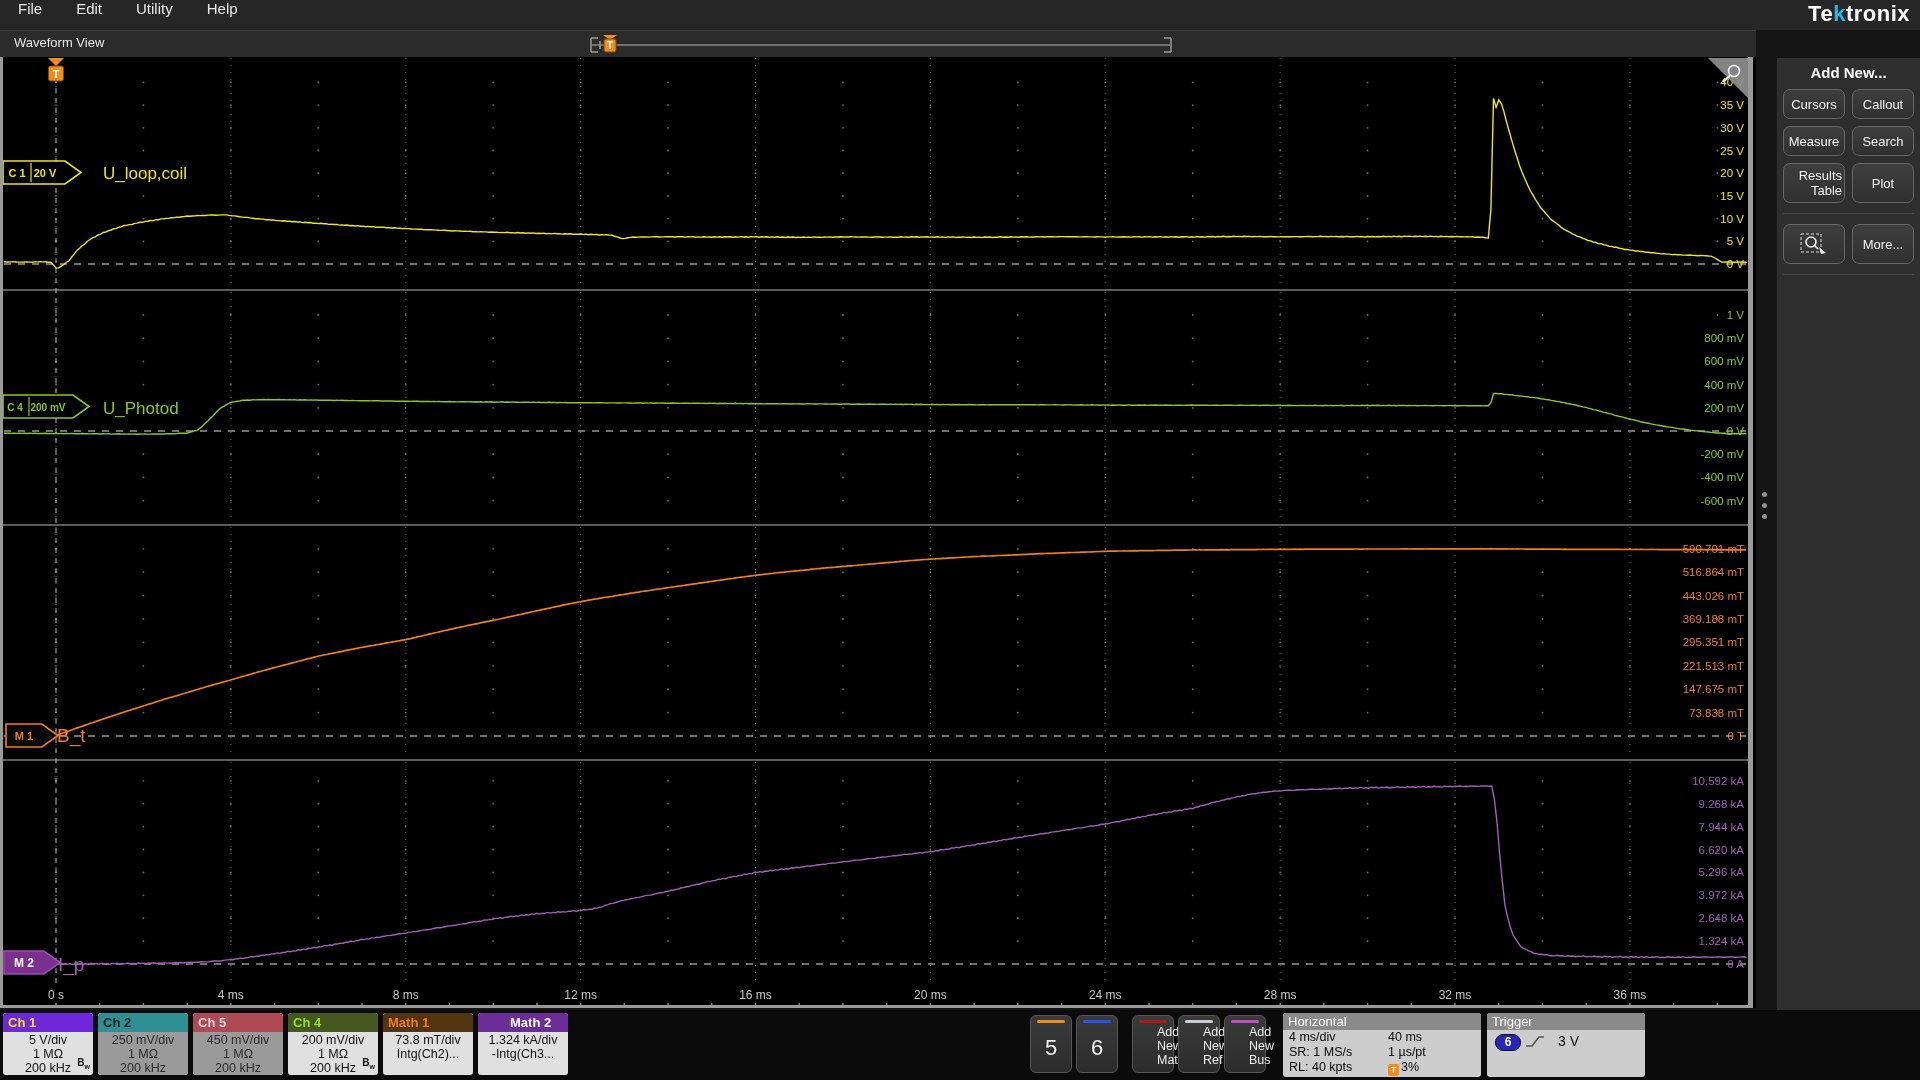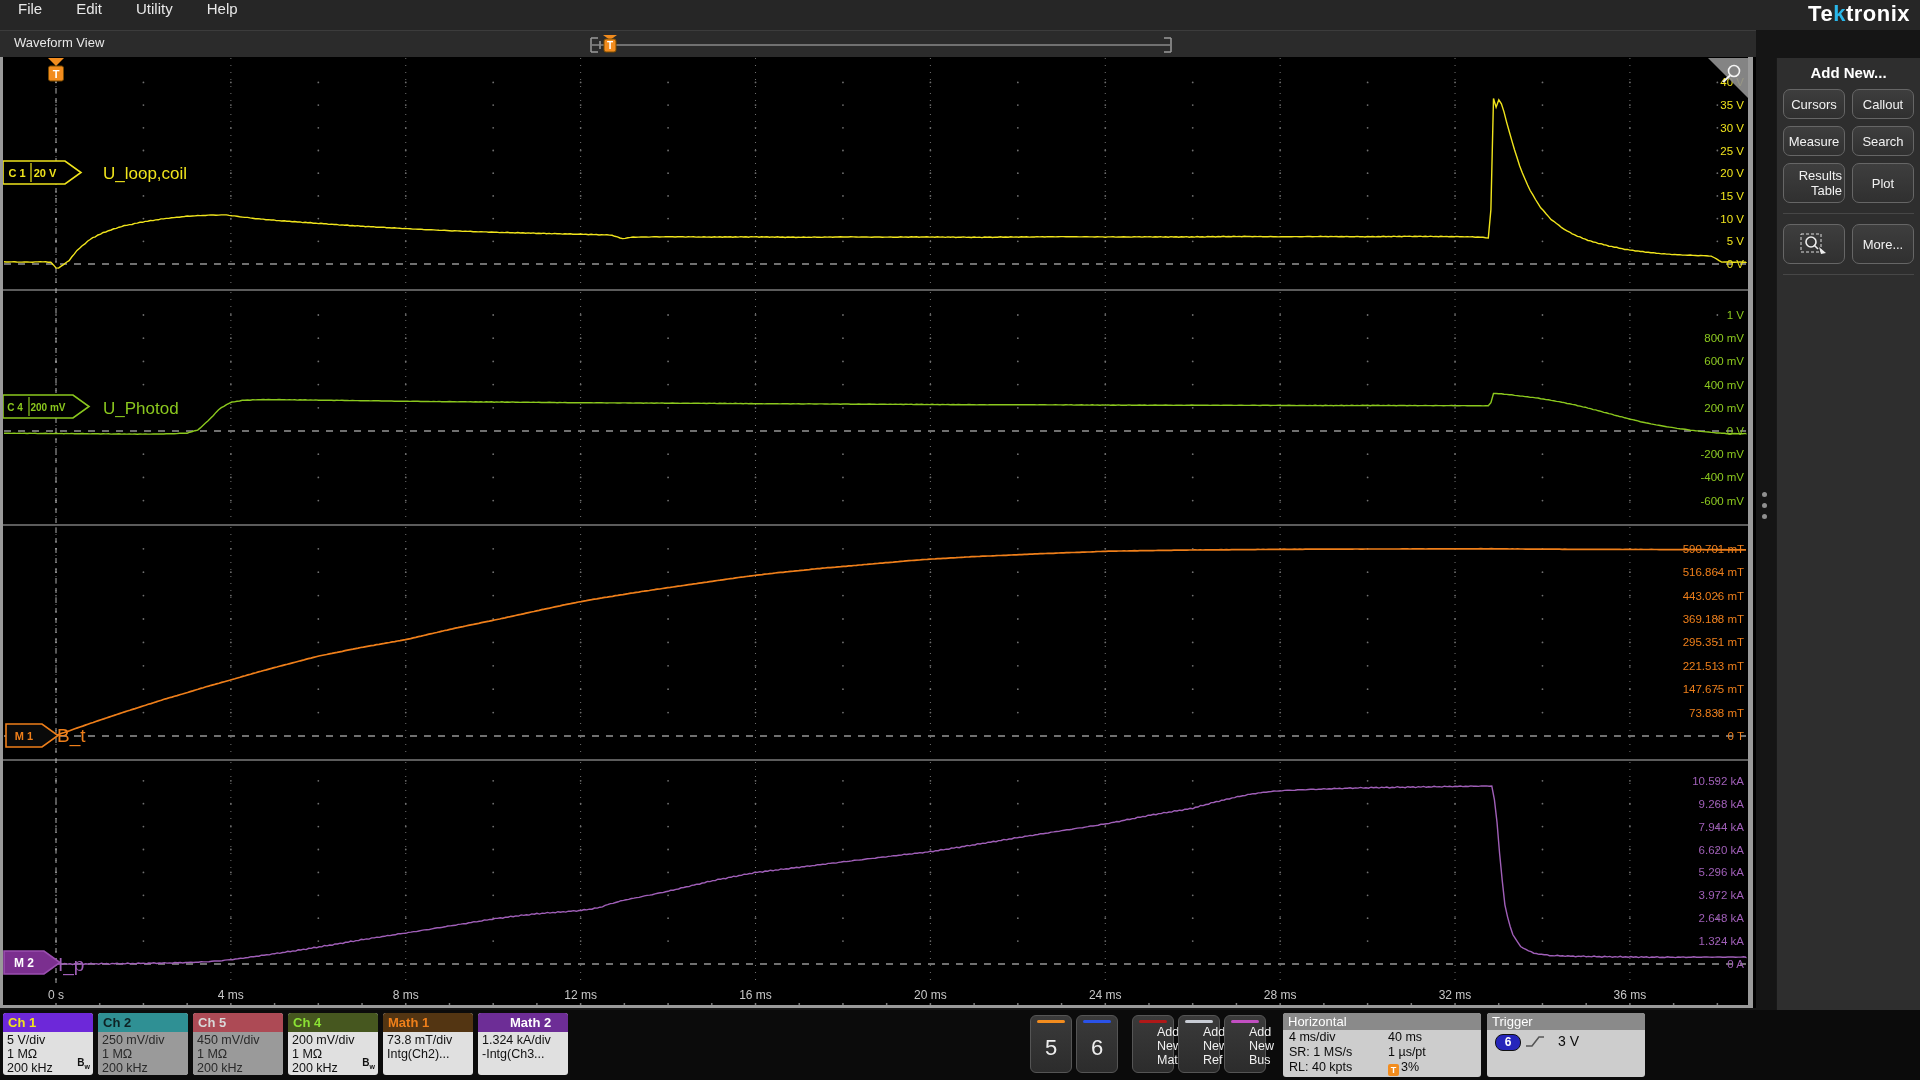--- a/index.html
+++ b/index.html
@@ -31,21 +31,21 @@
           border:1px solid #666;border-radius:7px;color:#f2f2f2;font-size:13px;
           display:flex;align-items:center;justify-content:center;text-align:right;
           box-sizing:border-box;padding:2px;line-height:15px;cursor:default;}
   .sb-btn.tall{min-height:40px;}
   .sb-sep{width:132px;height:1px;background:#474747;margin:3px 0;}
   
   .bottombar{position:absolute;left:0;top:1010px;width:1920px;height:70px;background:#0b0b0b;}
   .ch-panel{position:absolute;top:3px;width:90px;height:62px;border-radius:3px;overflow:hidden;
             background:#e0e0e0;cursor:default;}
   .ch-head{height:19px;font-size:13px;font-weight:bold;padding-left:5px;line-height:19px;}
-  .ch-body{padding:1px 4px 0 4px;font-size:12.5px;line-height:14px;color:#111;position:relative;}
+  .ch-body{padding:1px 4px 0 4px;font-size:12.5px;line-height:14px;color:#111;position:relative;text-align:center;}
   .ch-panel.dim .ch-body{background:#9a9a9a;color:#2a2a2a;height:100%;}
   .bw{position:absolute;right:3px;bottom:1px;font-size:10px;font-weight:bold;}
   .bw sub{font-size:7px;}
   .sq-btn{position:absolute;top:5px;width:42px;height:58px;background:linear-gradient(#3a3a3a,#2c2c2c);
           border:1px solid #555;border-radius:6px;box-sizing:border-box;color:#eee;
           text-align:center;cursor:default;}
   .sq-btn .stripe{height:3px;border-radius:2px;margin:4px 6px 0 6px;}
   .sq-btn .num{font-size:22px;margin-top:12px;}
   .sq-btn .lines{font-size:12.5px;line-height:14px;margin-top:2px;color:#f0f0f0;padding-left:24px;}
   .info-panel{position:absolute;top:3px;height:64px;background:#cdcdcd;border-radius:3px;

